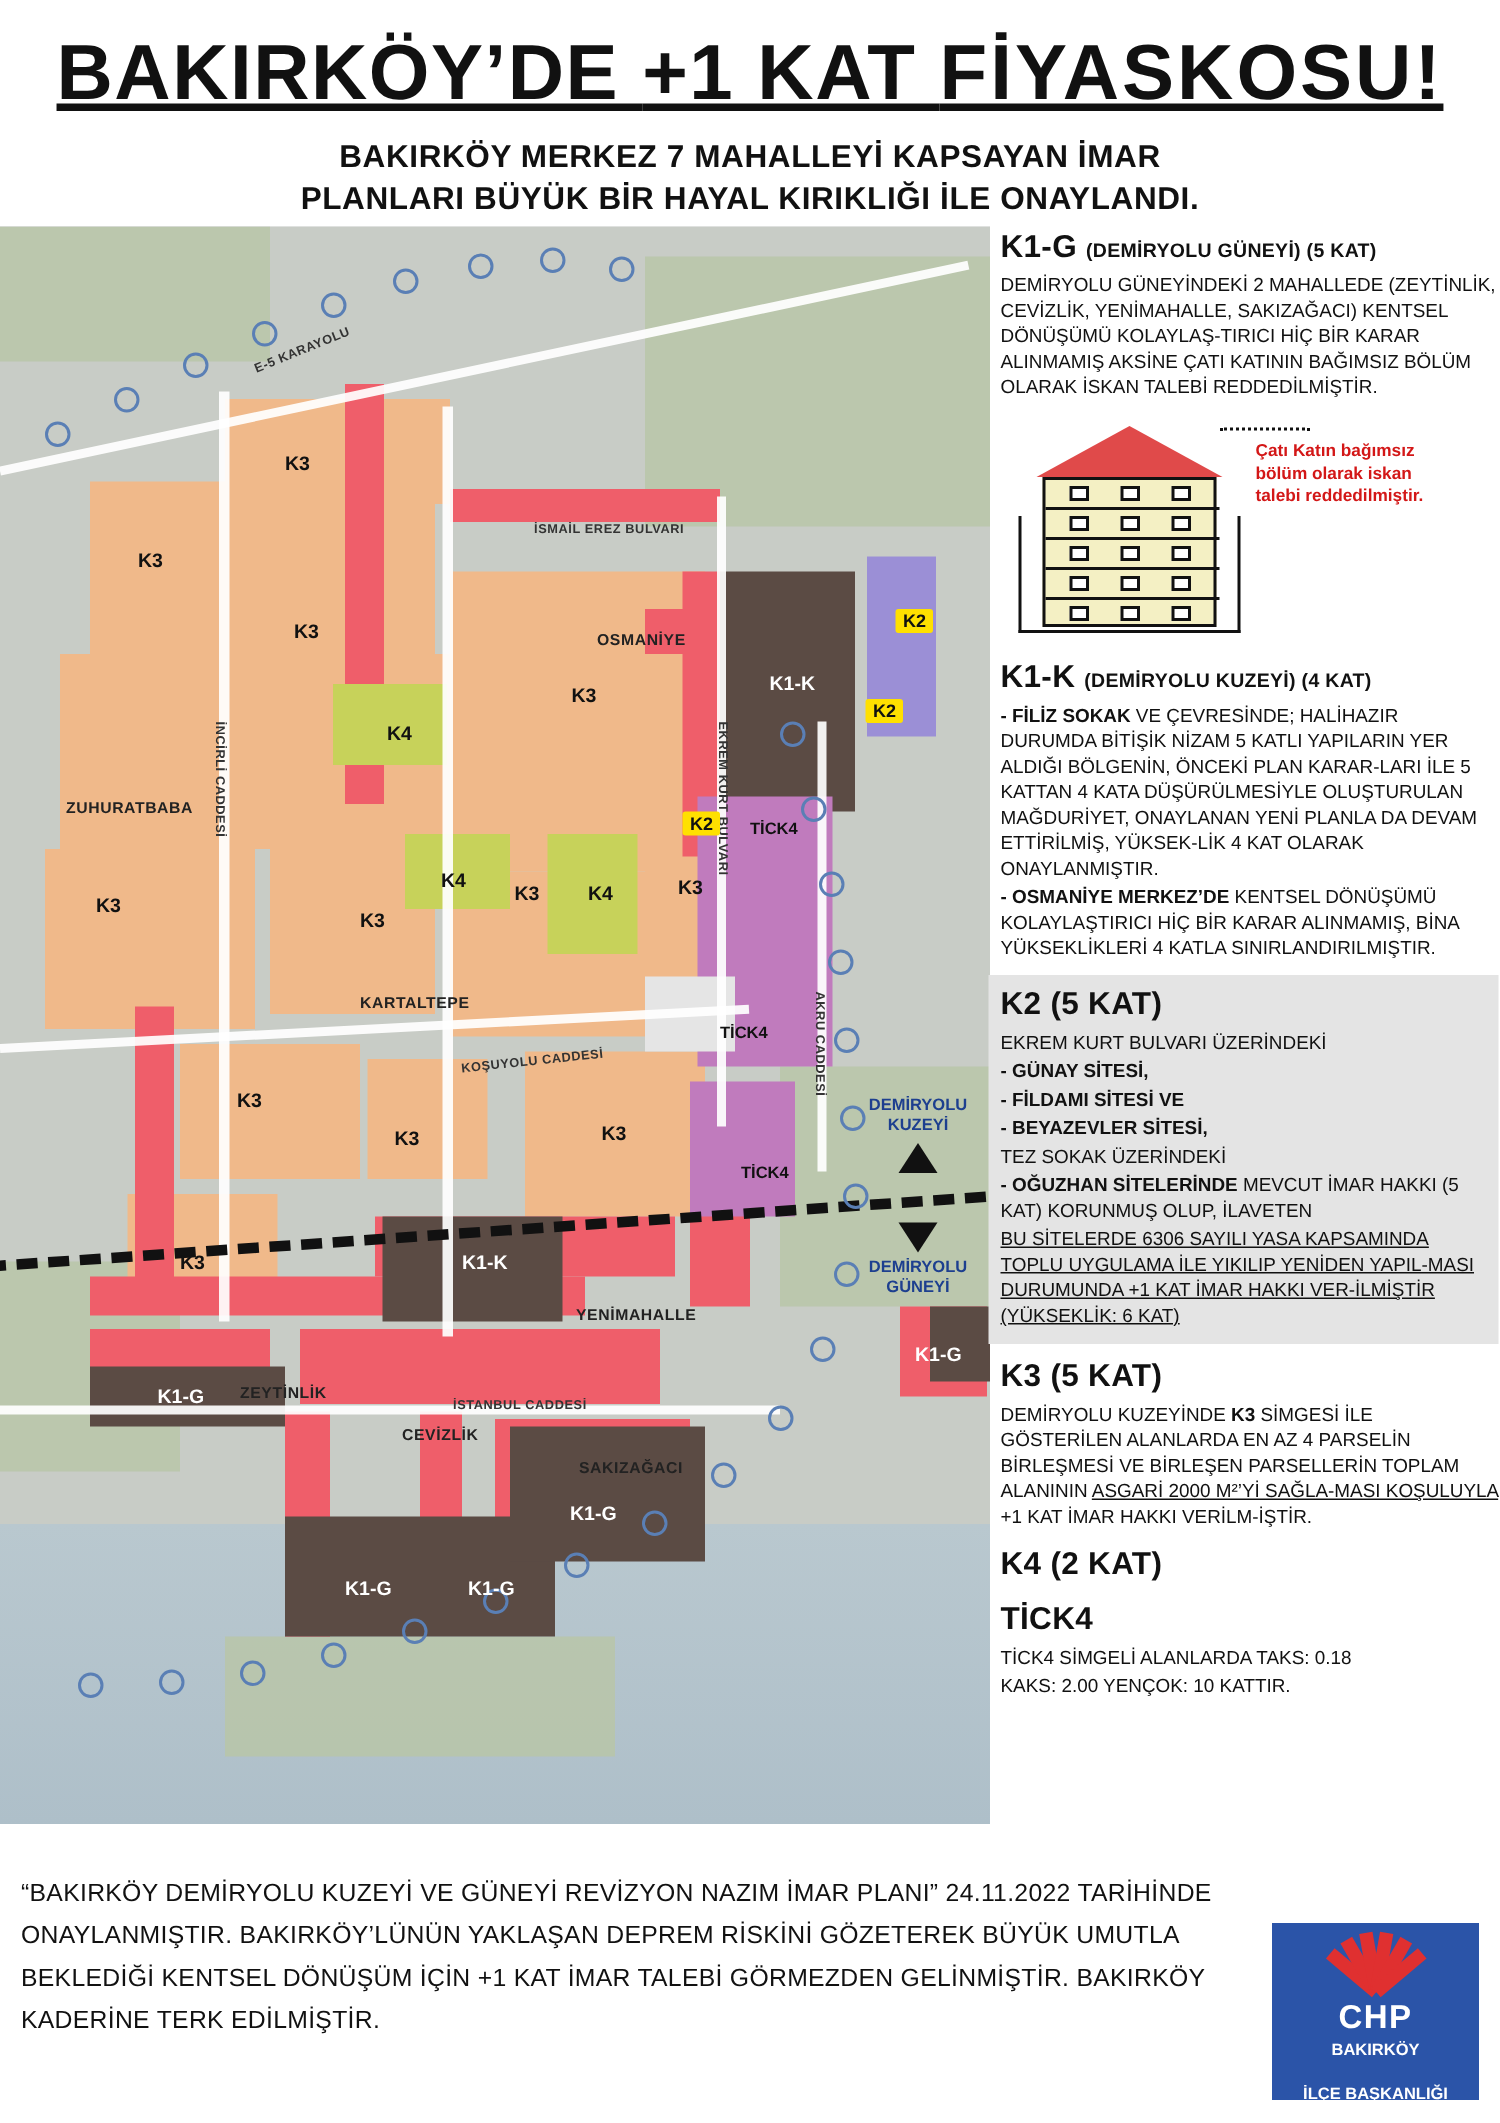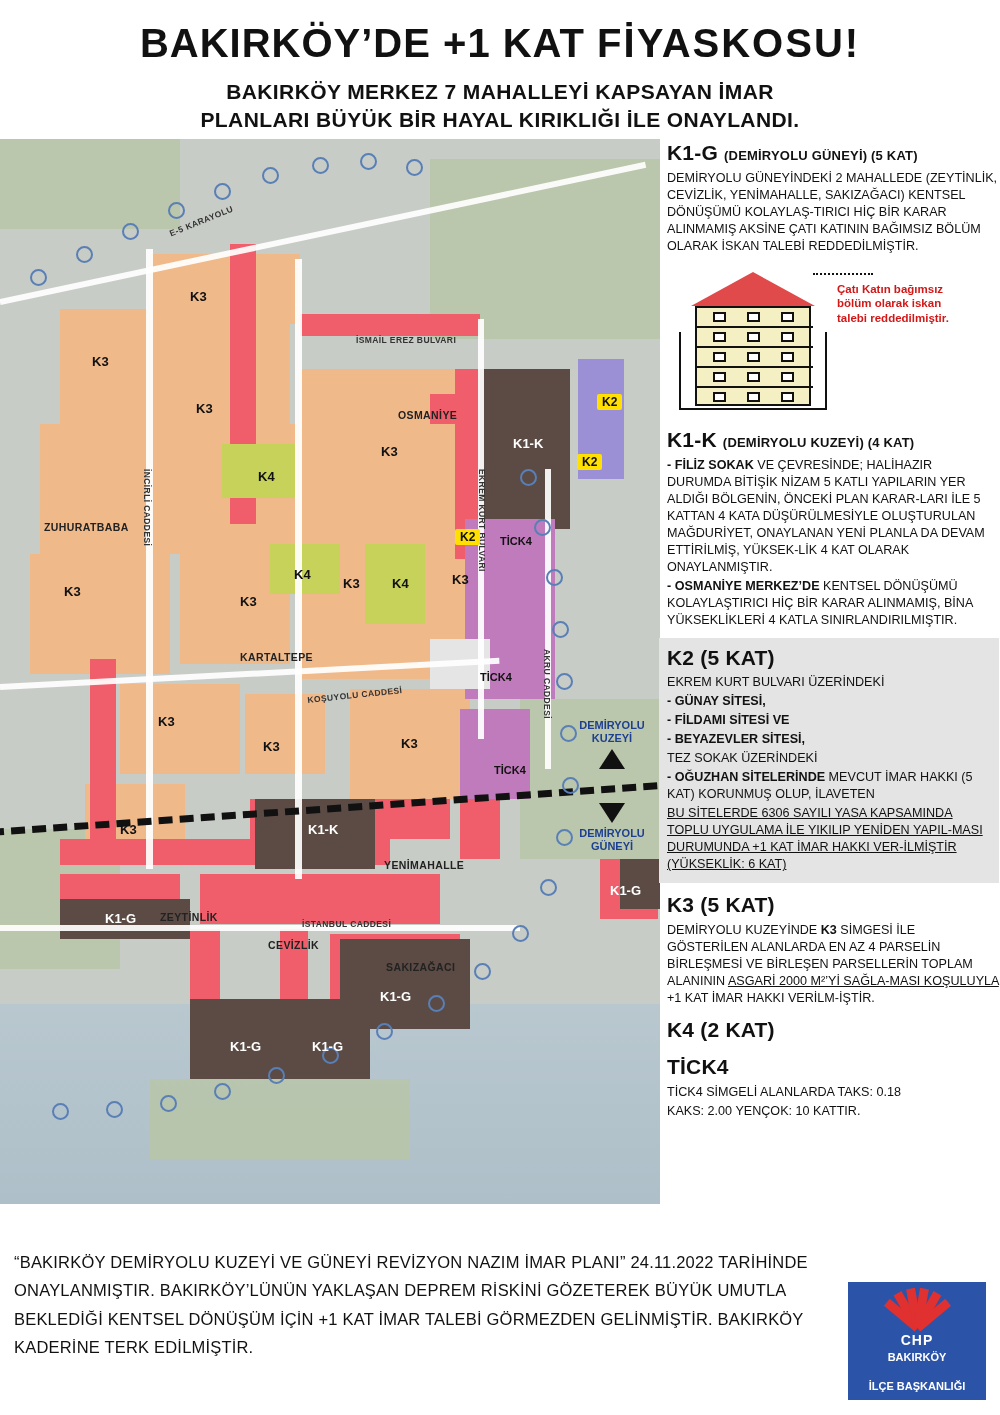--- a/index.html
+++ b/index.html
@@ -5,21 +5,21 @@
   * { box-sizing: border-box; }
   html, body { margin:0; padding:0; }
   body {
     width:1000px; height:1415px; background:#ffffff;
     font-family:"Liberation Sans", sans-serif;
     color:#111; position:relative; overflow:hidden;
   }
 
   
   .header { padding:22px 0 4px 0; text-align:center; }
-  .title { font-size:40px; font-weight:bold; letter-spacing:1px; line-height:1.05; }
+  .title { font-size:52px; font-weight:bold; letter-spacing:1px; line-height:1.05;text-decoration:underline; }
   .title .bold-red { font-weight:bold; }
   .title .light { font-weight:bold; letter-spacing:2px; }
   .subtitle {
     margin-top:14px; font-size:21px; font-weight:bold; line-height:1.35;
     letter-spacing:0.4px;
   }
 
   
   .main { position:relative; width:1000px; height:1065px; }
   .map {
@@ -136,21 +136,21 @@
   }
   .chp {
     position:absolute; left:848px; top:42px; width:138px; height:118px;
     background:#2b54a8; color:#fff; text-align:center; padding-top:6px;
   }
   .chp .mark { width:60px; height:42px; margin:0 auto 2px auto; position:relative; }
   .chp .arrow {
     position:absolute; top:0; width:9px; height:40px; background:#e03030;
     transform-origin:bottom center;
   }
-  .chp .name { font-size:14px; font-weight:bold; letter-spacing:1px; }
+  .chp .name { font-size:22px; font-weight:bold; letter-spacing:1px; }
   .chp .sub { font-size:11px; font-weight:bold; line-height:1.25; margin-top:3px; }
 </style>
 </head>
 <body>
 
 <div class="header">
   <div class="title">
     <span>BAKIRKÖY’DE </span><span class="bold-red">+1 KAT </span><span class="light">FİYASKOSU!</span>
   </div>
   <div class="subtitle">

